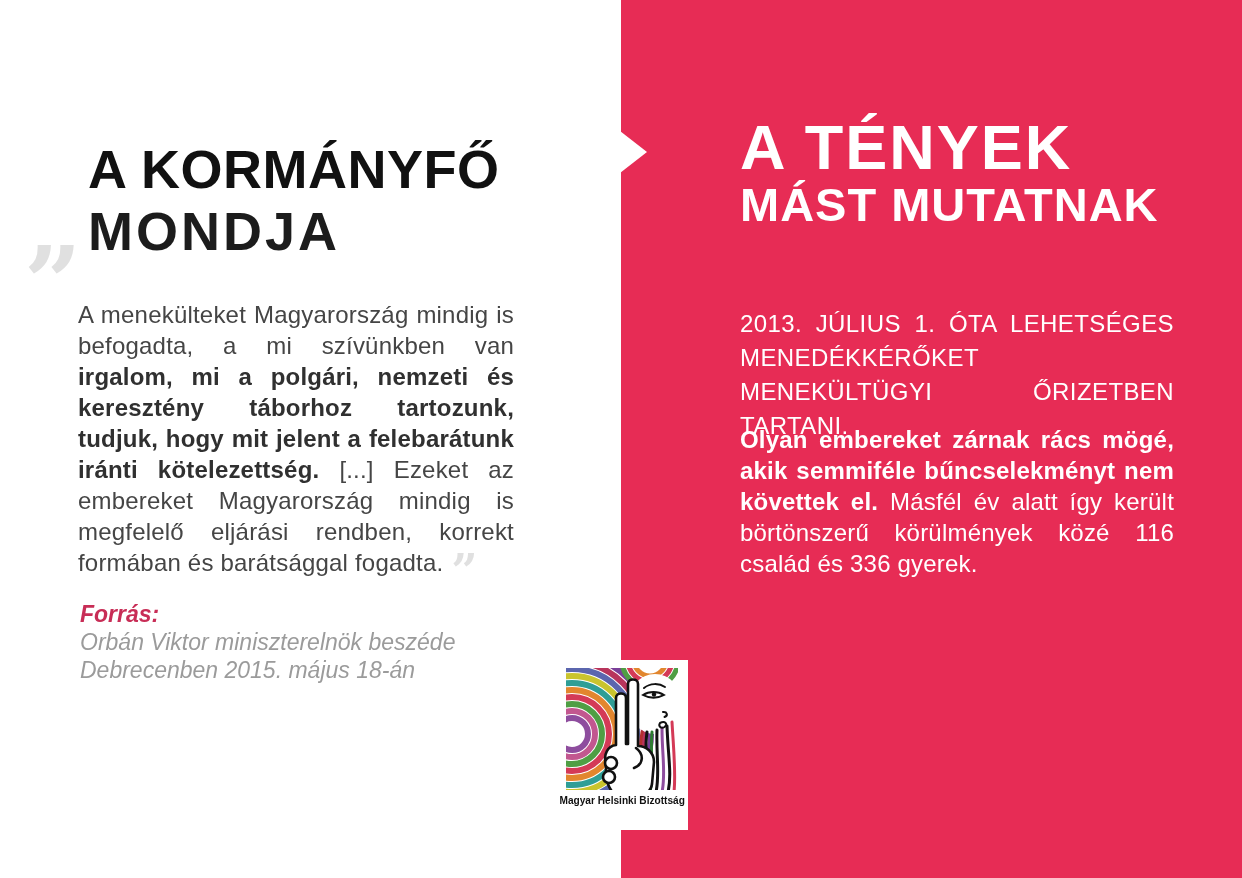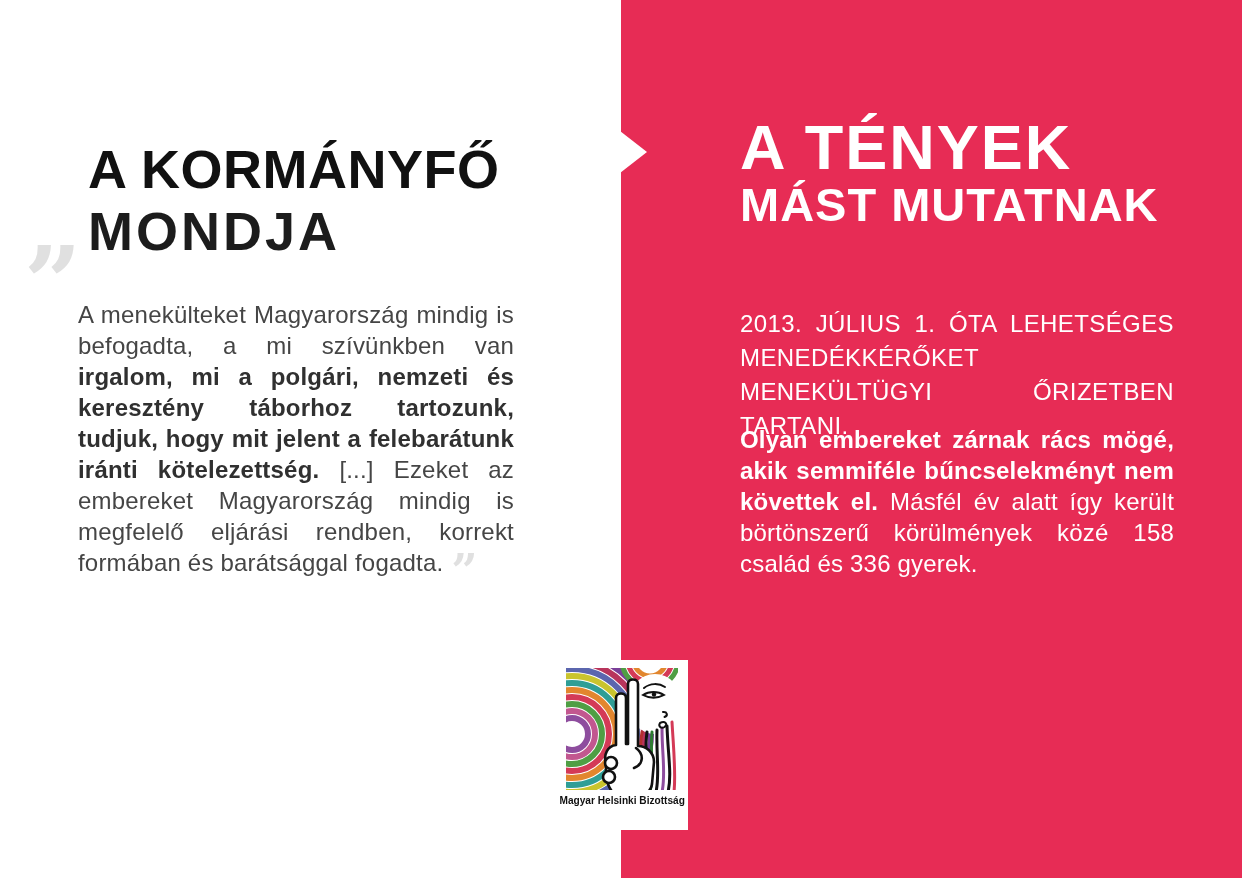--- a/index.html
+++ b/index.html
@@ -66,29 +66,34 @@
 
   <div class="left-title">
     <div class="l1">A KORMÁNYFŐ</div>
     <div class="l2">MONDJA</div>
   </div>
 
   <div class="quote-open">”</div>
 
   <p class="quote"><span>A menekülteket Magyarország mindig is befogadta, a mi szívünkben van </span><span class="em">irgalom, mi a polgári, nemzeti és keresztény táborhoz tartozunk, tudjuk, hogy mit jelent a felebarátunk iránti kötelezettség.</span><span> [...] Ezeket az embereket Magyarország mindig is megfelelő eljárási rendben, korrekt formában és barátsággal fogadta.</span><span class="close-mark">”</span></p>
 
+  <div class="source">
+    <div class="label">Forrás:</div>
+    <div class="line">Orbán Viktor miniszterelnök beszéde</div>
+    <div class="line">Debrecenben 2015. május 18-án</div>
+  </div>
 
   <div class="right-title">
     <div class="l1">A TÉNYEK</div>
     <div class="l2">MÁST MUTATNAK</div>
   </div>
 
   <p class="facts-para1">2013. JÚLIUS 1. ÓTA LEHETSÉGES MENEDÉKKÉRŐKET MENEKÜLTÜGYI ŐRIZETBEN TARTANI.</p>
 
-  <p class="facts-para2"><span class="em">Olyan embereket zárnak rács mögé, akik semmiféle bűncselekményt nem követtek el.</span><span> Másfél év alatt így került börtönszerű körülmények közé 158 család és 336 gyerek.</span></p>
+  <p class="facts-para2"><span class="em">Olyan embereket zárnak rács mögé, akik semmiféle bűncselekményt nem követtek el.</span><span> Másfél év alatt így került börtönszerű körülmények közé 116 család és 336 gyerek.</span></p>
 
   <div class="logo-box">
     <svg class="logo-art" viewBox="0 0 112 122" aria-hidden="true">
       <defs>
           <clipPath id="lc">
             <rect x="0" y="0" width="112" height="122"></rect>
           </clipPath>
         </defs>
       <g clip-path="url(#lc)">
         <rect width="112" height="122" fill="#ffffff"></rect>

